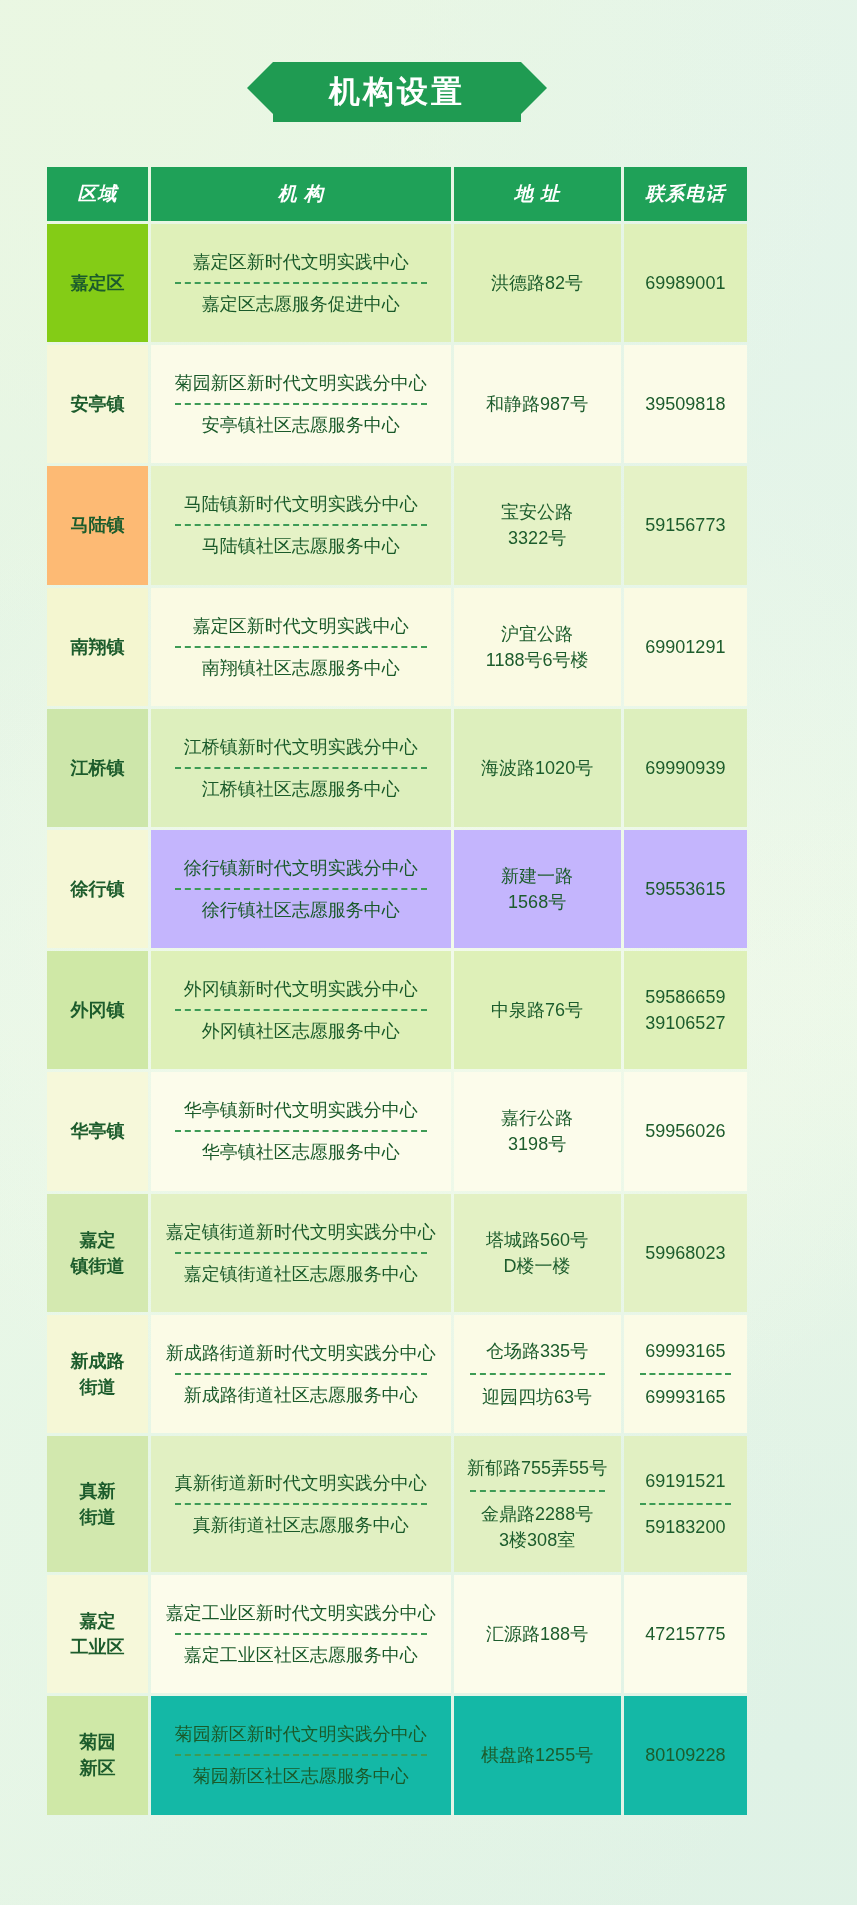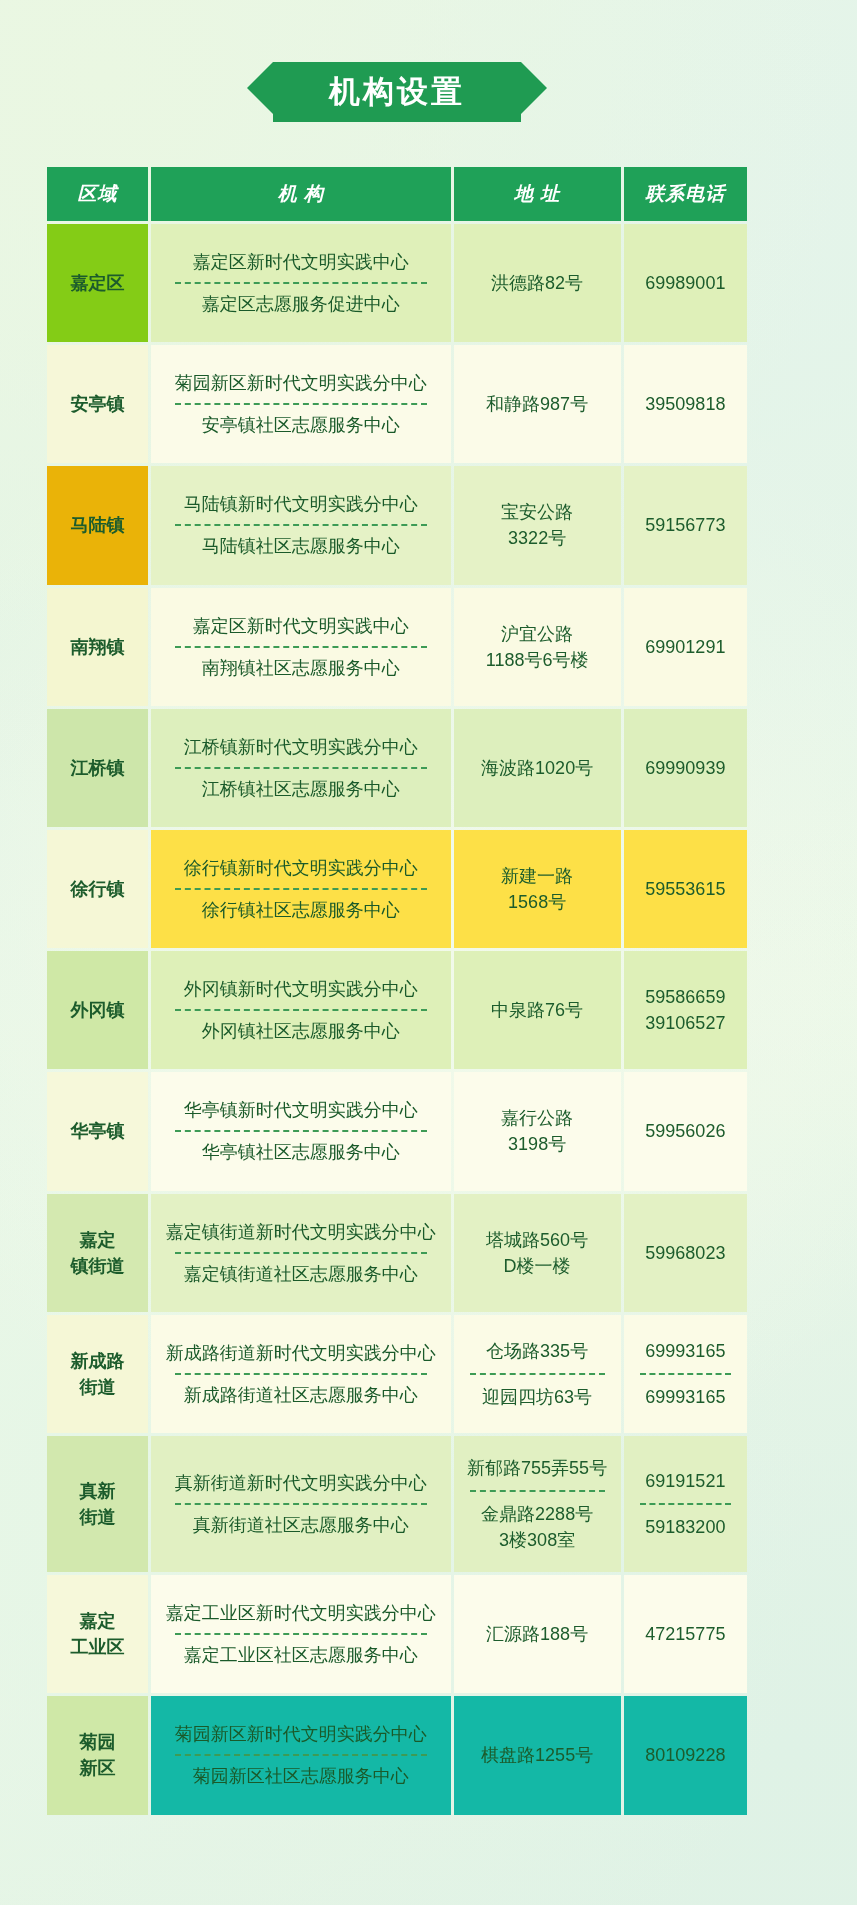--- a/index.html
+++ b/index.html
@@ -143,28 +143,28 @@
     height: 0;
     font-size: 0;
     line-height: 0;
   }
 
   
   .tint-a .area-cell { background: #84cc16; }
   .tint-a .body-cell { background: #dff0b9; }
   .tint-b .area-cell { background: #f6f7d8; }
   .tint-b .body-cell { background: #fbfbe8; }
-  .tint-c .area-cell { background: #eab308; }
+  .tint-c .area-cell { background: #fdba74; }
   .tint-c .body-cell { background: #e5f2c6; }
   .tint-d .area-cell { background: #f4f6d0; }
   .tint-d .body-cell { background: #fafae3; }
   .tint-e .area-cell { background: #cde6aa; }
   .tint-e .body-cell { background: #ddefbd; }
   .tint-f .area-cell { background: #f5f7d6; }
-  .tint-f .body-cell { background: #fde047; }
+  .tint-f .body-cell { background: #c4b5fd; }
   .tint-g .area-cell { background: #cfe8a6; }
   .tint-g .body-cell { background: #def0b8; }
   .tint-h .area-cell { background: #f6f8da; text-align: center; }
   .tint-h .body-cell { background: #fcfceb; }
   .tint-i .area-cell { background: #d4e9b0; }
   .tint-i .body-cell { background: #e3f1c4; }
   .tint-j .area-cell { background: #f5f7d6; }
   .tint-j .body-cell { background: #fbfbe6; }
   .tint-k .area-cell { background: #d2e8ae; }
   .tint-k .body-cell { background: #e1f0c2; }

